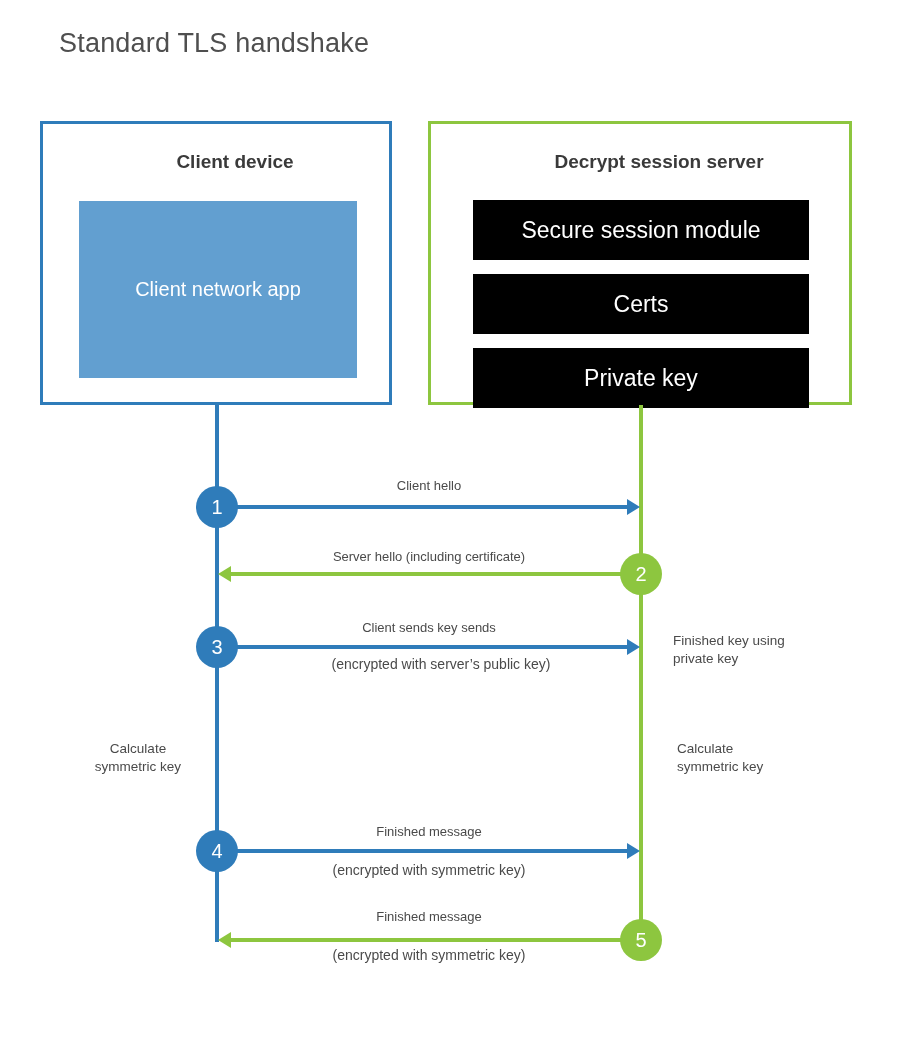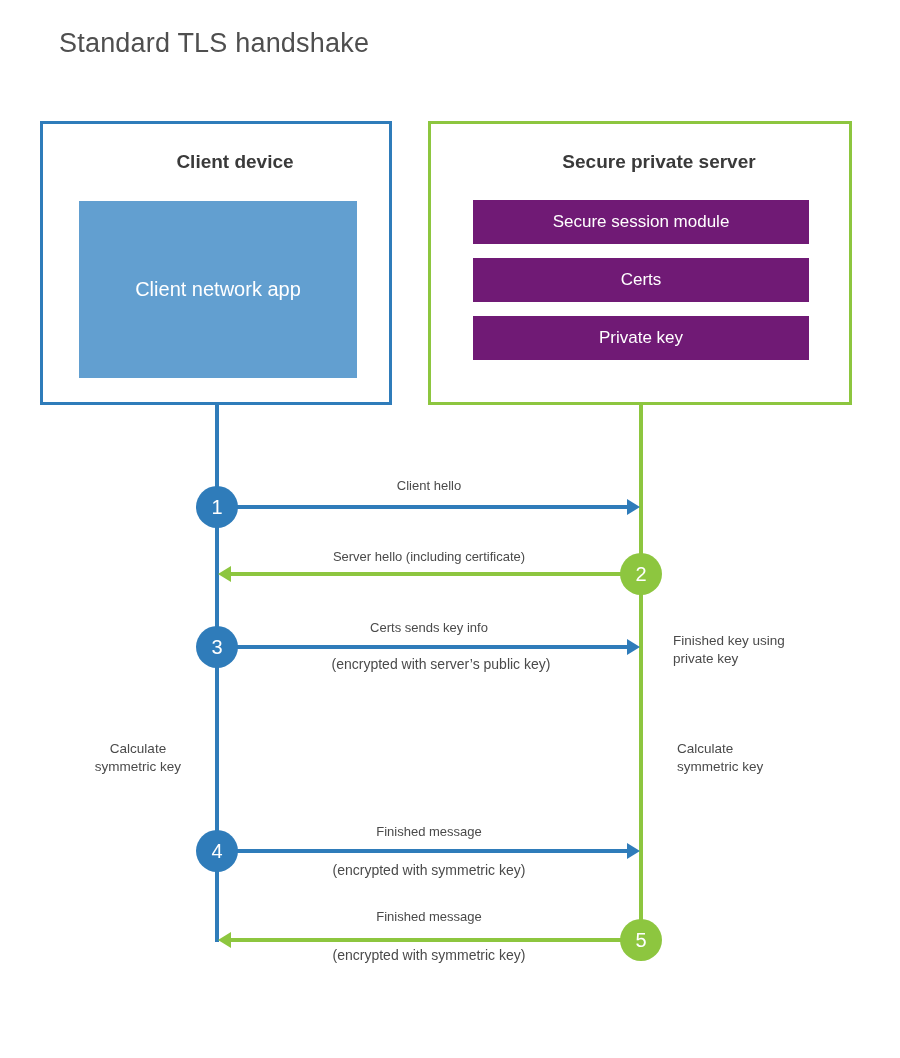--- a/index.html
+++ b/index.html
@@ -90,24 +90,24 @@
   }
 
   
   .server-bars {
     position: absolute;
     left: 42px;
     top: 76px;
     width: 336px;
   }
   .server-bar {
-    height: 44px;
-    background: #701a75;
+    height: 60px;
+    background: #000000;
     color: #ffffff;
-    font-size: 17px;
+    font-size: 23px;
     display: flex;
     align-items: center;
     justify-content: center;
     margin-bottom: 14px;
   }
   .server-bar:last-child { margin-bottom: 0; }
 
   
   .lifeline {
     position: absolute;
@@ -194,42 +194,42 @@
 <div id="diagram-root">
 
   <div class="page-title">Standard TLS handshake</div>
 
   <div class="party-box client">
     <div class="party-title">Client device</div>
     <div class="client-app">Client network app</div>
   </div>
 
   <div class="party-box server">
-    <div class="party-title">Secure private server</div>
+    <div class="party-title">Decrypt session server</div>
     <div class="server-bars">
       <div class="server-bar">Secure session module</div>
       <div class="server-bar">Certs</div>
       <div class="server-bar">Private key</div>
     </div>
   </div>
 
   <div class="lifeline client"></div>
   <div class="lifeline server"></div>
 
   <div class="arrow-label" style="left:217px; top:478px; width:424px;">Client hello</div>
   <div class="arrow-line blue" style="left:217px; top:505px; width:410px;"></div>
   <div class="arrow-head right blue" style="left:627px; top:499px;"></div>
   <div class="step-circle blue" style="left:196px; top:486px;">1</div>
 
   <div class="arrow-label" style="left:217px; top:549px; width:424px;">Server hello (including certificate)</div>
   <div class="arrow-line green" style="left:231px; top:572px; width:396px;"></div>
   <div class="arrow-head left green" style="left:218px; top:566px;"></div>
   <div class="step-circle green" style="left:620px; top:553px;">2</div>
 
-  <div class="arrow-label" style="left:217px; top:620px; width:424px;">Certs sends key info</div>
+  <div class="arrow-label" style="left:217px; top:620px; width:424px;">Client sends key sends</div>
   <div class="arrow-line blue" style="left:217px; top:645px; width:410px;"></div>
   <div class="arrow-head right blue" style="left:627px; top:639px;"></div>
   <div class="step-circle blue" style="left:196px; top:626px;">3</div>
   <div class="arrow-sublabel" style="left:229px; top:656px; width:424px;">(encrypted with server’s public key)</div>
 
   <div class="side-note" style="left:673px; top:632px; width:180px;">
     <div>Finished key using</div>
     <div>private key</div>
   </div>
 

